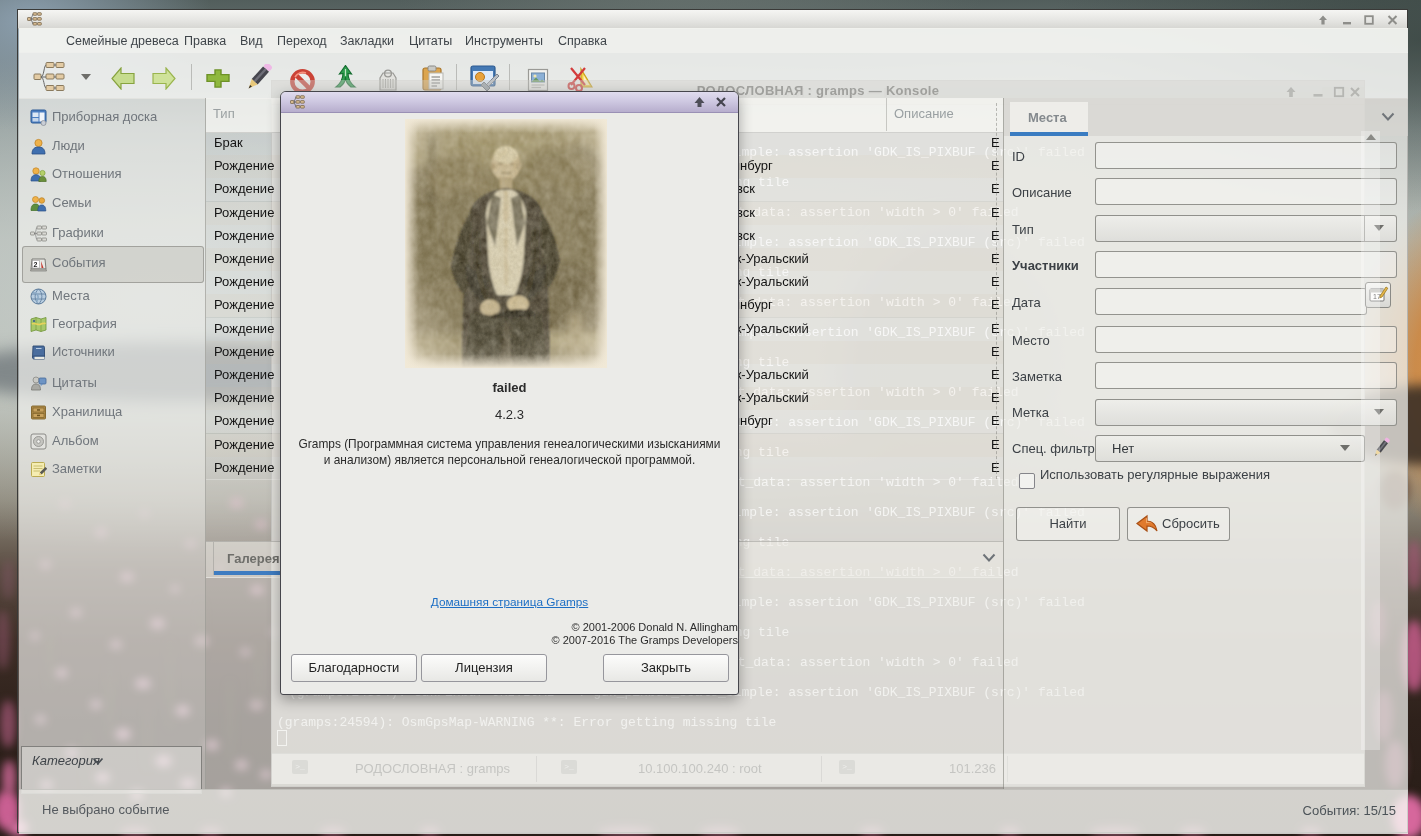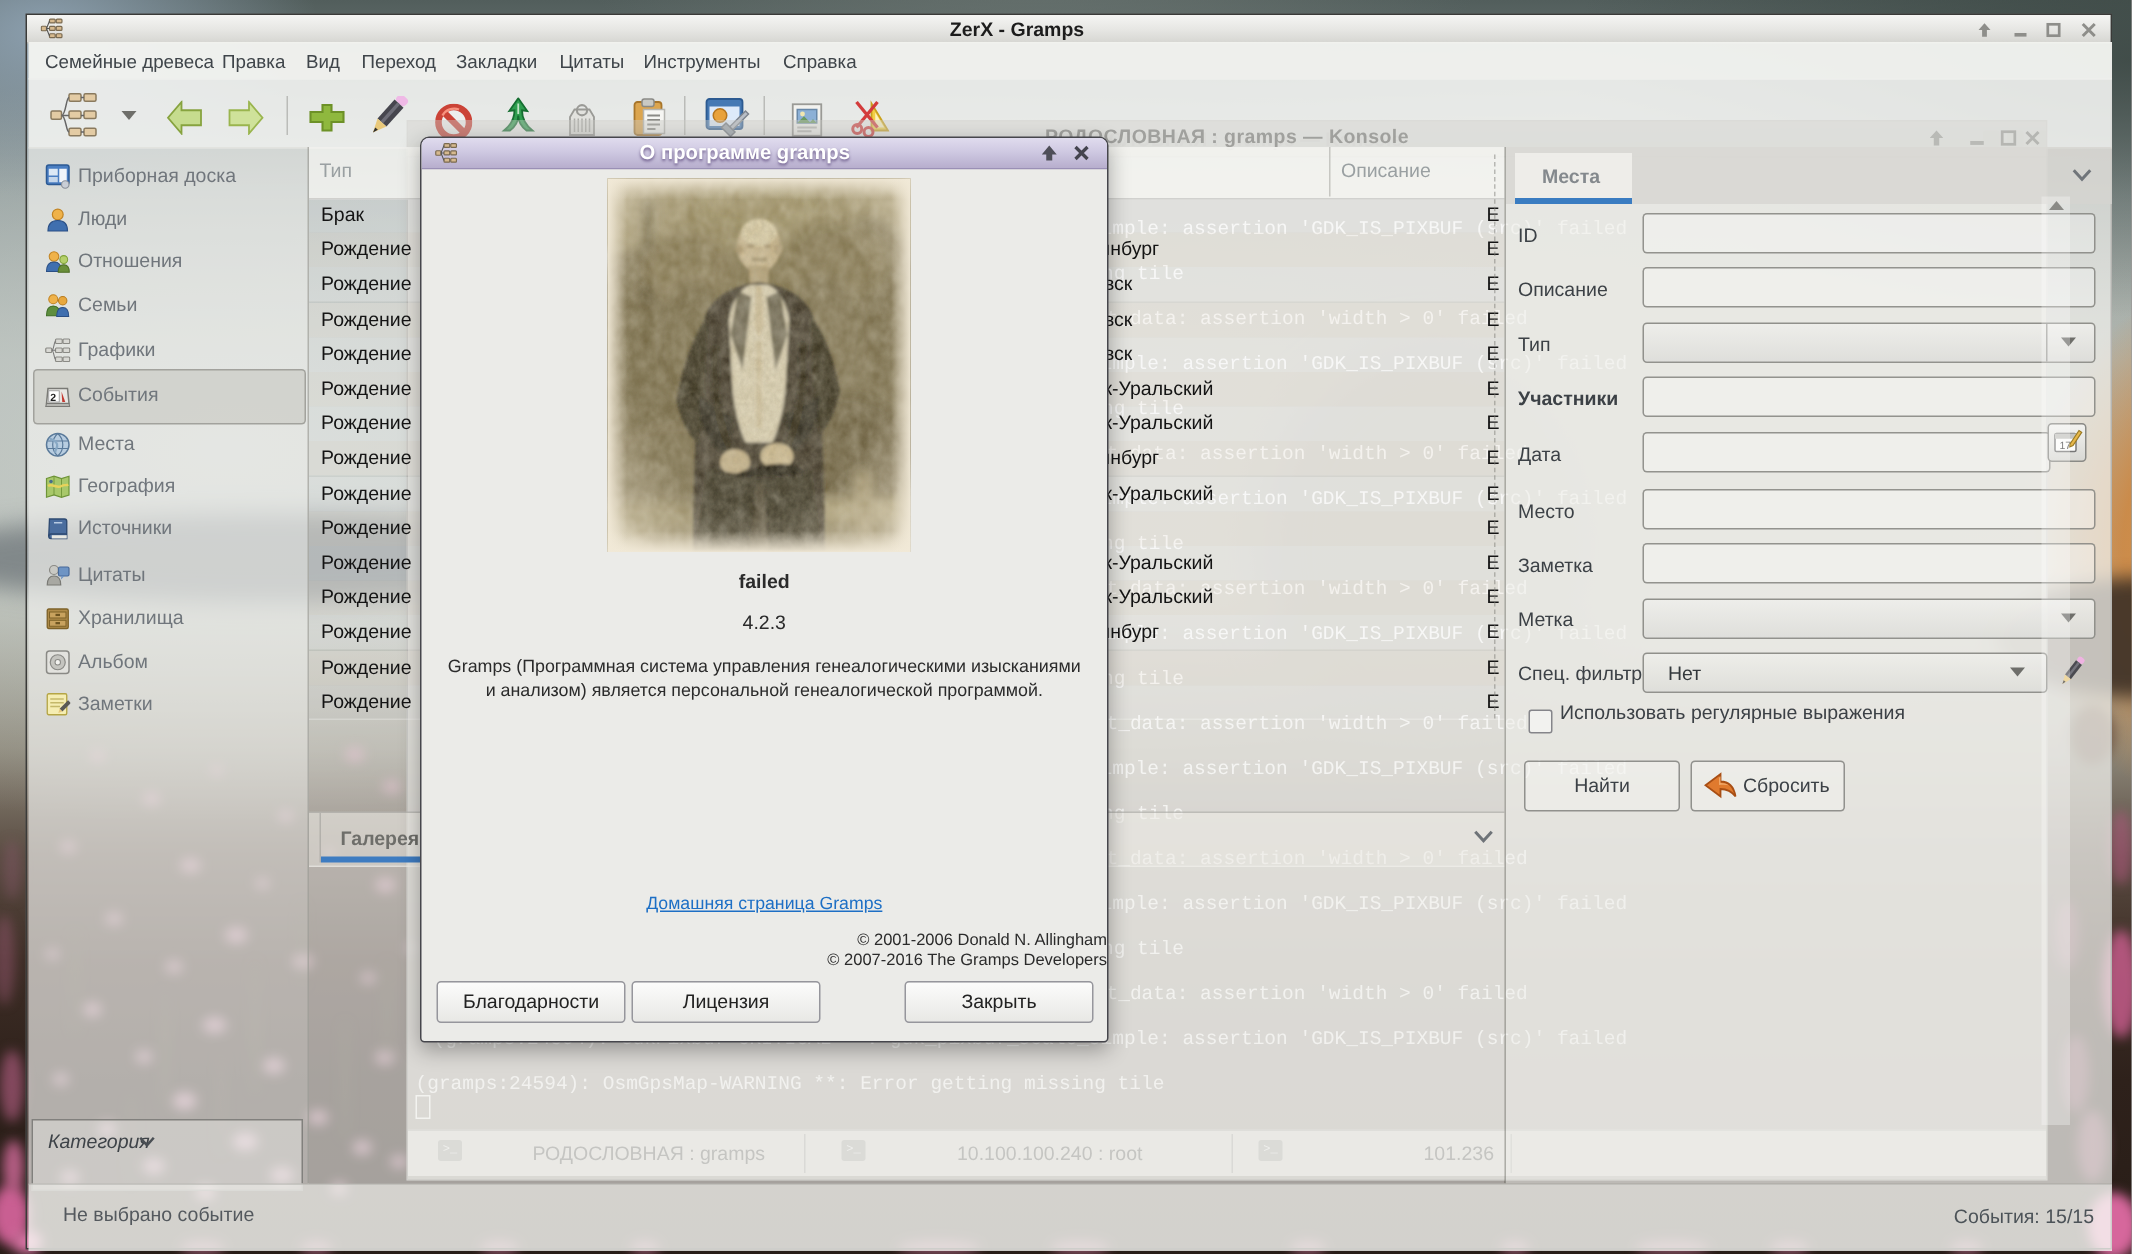--- a/index.html
+++ b/index.html
@@ -25,21 +25,21 @@
 .kline{position:absolute;font-family:"Liberation Mono",monospace;font-size:13px;line-height:14px;color:rgba(255,255,255,.80);white-space:pre;}
 #ktabs{left:0;top:672px;width:1092px;height:30px;background:rgba(228,227,222,.82);border-top:1px solid rgba(160,160,156,.5);}
 #ktabs .sep{position:absolute;top:2px;width:1px;height:26px;background:rgba(150,150,146,.6);}
 #ktabs .ktxt{position:absolute;top:7px;font-size:13px;color:rgba(112,112,110,.9);}
 .kico{position:absolute;top:6px;width:16px;height:14px;background:rgba(110,110,106,.35);border-radius:2px;color:rgba(240,240,238,.9);font-size:8px;font-family:"Liberation Mono",monospace;line-height:14px;text-align:center;}
 
 #gwin{left:17px;top:9px;width:1391px;height:824px;border:1px solid #3a3a38;box-sizing:border-box;background:rgba(240,241,238,.20);}
 #gtitle{left:0;top:0;width:100%;height:18px;background:linear-gradient(180deg,#f5f5f3 0%,#e6e6e3 55%,#d7d7d3 100%);border-bottom:1px solid #b7b7b2;}
 #gtitle .txt{position:absolute;left:420px;top:2px;width:480px;text-align:center;font-weight:bold;font-size:13px;color:#1c1c1c;}
 #gmenu{left:1px;top:18px;width:1389px;height:24px;background:rgba(243,244,241,.95);border-bottom:1px solid rgba(195,195,190,.8);}
-#gmenu span{position:absolute;top:6px;font-size:12.5px;color:#3f454a;white-space:nowrap;}
+#gmenu span{position:absolute;top:6px;font-size:12.5px;color:#3f454a;white-space:nowrap;margin-left:36px;}
 #gtool{left:1px;top:42px;width:1389px;height:46px;background:rgba(243,244,241,.88);border-bottom:1px solid rgba(175,175,170,.55);}
 .tsep{position:absolute;top:12px;width:1px;height:26px;background:rgba(150,150,146,.55);}
 
 #sidebar{left:1px;top:88px;width:186px;height:691px;background:rgba(244,244,240,.60);border-right:1px solid rgba(150,150,145,.65);}
 .sbitem{position:absolute;left:33px;font-size:13px;color:#70767c;}
 .sbico{position:absolute;left:11px;width:17px;height:17px;}
 #sbsel{position:absolute;left:3px;top:148px;width:180px;height:35px;background:rgba(196,196,190,.55);border:1px solid rgba(150,150,144,.8);border-radius:3px;}
 
 #thead{left:188px;top:88px;width:797px;height:34px;background:rgba(247,247,243,.85);border-bottom:1px solid rgba(170,170,165,.7);}
 #thead .h{position:absolute;top:8px;font-size:13px;color:#9aa0a2;}
@@ -177,21 +177,20 @@
     <span class="kico" style="left:289px;">&gt;_</span>
       <span class="ktxt" style="left:366px;">10.100.100.240 : root</span>
     <span class="sep" style="left:549px;"></span>
     <span class="kico" style="left:567px;">&gt;_</span>
       <span class="ktxt" style="left:677px;">101.236</span>
     <span class="sep" style="left:735px;"></span>
   </div>
 </div>
 <div id="gwin" class="abs">
   <div id="gtitle" class="abs">
-      <span class="txt">ZerX - Gramps</span>
     <svg class="abs" style="left:9px;top:2px;" width="15" height="14" viewBox="0 0 15 14">
         <g fill="#d6b98e" stroke="#7a6a50" stroke-width="0.8">
           <rect x="0.5" y="5.5" width="3.5" height="3" rx="0.6"></rect>
           <rect x="6" y="0.7" width="3.8" height="2.6" rx="0.6"></rect>
           <rect x="10.5" y="0.7" width="3.8" height="2.6" rx="0.6"></rect>
           <rect x="6" y="5.6" width="3.8" height="2.6" rx="0.6"></rect>
           <rect x="10.5" y="5.6" width="3.8" height="2.6" rx="0.6"></rect>
           <rect x="6" y="10.5" width="3.8" height="2.6" rx="0.6"></rect>
           <rect x="10.5" y="10.5" width="3.8" height="2.6" rx="0.6"></rect>
         </g>
@@ -597,21 +596,20 @@
     <div style="position:absolute;left:1343px;top:121px;width:19px;height:619px;background:rgba(255,255,255,.3);"></div>
     <span class="arr" style="left:1348px;top:124px;border-top:none;border-bottom:6px solid #8a8a86;border-left-width:5px;border-right-width:5px;"></span>
   </div>
   <div id="gstatus" class="abs">
     <span style="position:absolute;left:23px;top:12px;font-size:13px;color:#54595e;">Не выбрано событие</span>
     <span style="position:absolute;right:12px;top:13px;font-size:13px;color:#4c5358;">События: 15/15</span>
   </div>
 </div>
 <div id="dlg" class="abs">
   <div id="dtitle">
-      <span class="txt">О программе gramps</span>
     <svg style="position:absolute;left:9px;top:3px;" width="15" height="14" viewBox="0 0 15 14">
         <g fill="#d6b98e" stroke="#7a6a50" stroke-width="0.8">
           <rect x="0.5" y="5.5" width="3.5" height="3" rx="0.6"></rect>
           <rect x="6" y="0.7" width="3.8" height="2.6" rx="0.6"></rect>
           <rect x="10.5" y="0.7" width="3.8" height="2.6" rx="0.6"></rect>
           <rect x="6" y="5.6" width="3.8" height="2.6" rx="0.6"></rect>
           <rect x="10.5" y="5.6" width="3.8" height="2.6" rx="0.6"></rect>
           <rect x="6" y="10.5" width="3.8" height="2.6" rx="0.6"></rect>
           <rect x="10.5" y="10.5" width="3.8" height="2.6" rx="0.6"></rect>
         </g>

